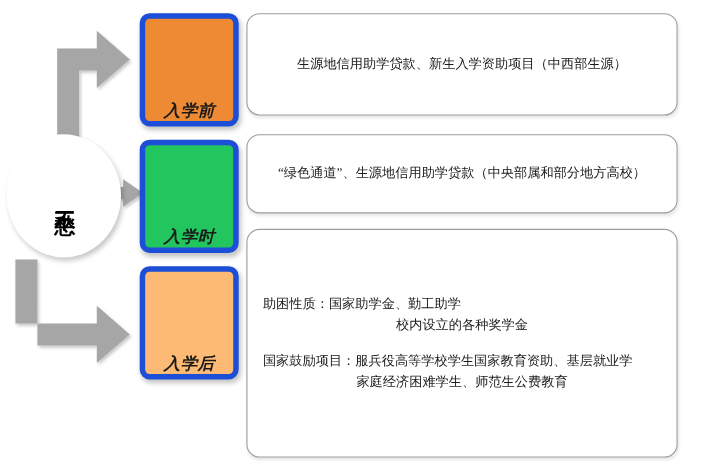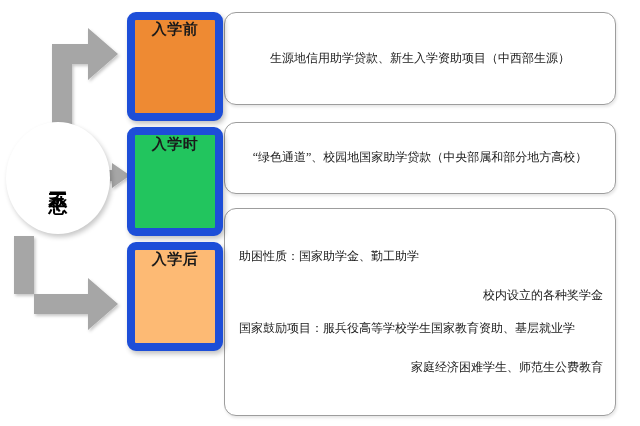--- a/index.html
+++ b/index.html
@@ -49,26 +49,27 @@
     font-family: "Liberation Serif", "DejaVu Serif", serif;
   }
 
   
   .stage-box {
     position: absolute;
     width: 80px;
     height: 93px;
     border-radius: 9px;
     display: flex;
-    align-items: flex-start;
+    align-items: flex-end;
     justify-content: center;
     box-shadow: 2px 3px 5px rgba(0,0,0,0.24);
-    border: 8px solid #1d4ed8;
+    border: 5px solid #1d4ed8;
     box-sizing: content-box;
     z-index: 3;
+    font-style: italic;
   }
   .stage-label {
     font-size: 15px;
     font-weight: bold;
     color: #1a1a1a;
     letter-spacing: 0.5px;
     font-family: "Liberation Serif", "DejaVu Serif", serif;
   }
 
   #stage-box-0 { left: 127px; top: 12px; }
@@ -97,21 +98,21 @@
   .panel-line {
     font-size: 12px;
     line-height: 1.62;
     color: #1a1a1a;
     padding: 0 12px;
     font-family: "Liberation Serif", "DejaVu Serif", serif;
     white-space: nowrap;
   }
   .panel-line.center { text-align: center; }
   .panel-line.left   { text-align: left; padding-left: 14px; }
-  .panel-line.indent { text-align: right; margin-top: 20px; }
+  .panel-line.indent { text-align: center; }
   .panel-line.gap-top { margin-top: 13px; }
 
   
   .arrow-svg {
     position: absolute;
     z-index: 1;
     overflow: visible;
   }
   #arrow-0 { left: 6px;  top: 18px;  }
   #arrow-1 { left: 96px; top: 163px; }
@@ -163,21 +164,21 @@
 
   <div class="stage-box" id="stage-box-2" style="background: #fdba74;">
     <span class="stage-label">入学后</span>
   </div>
 
   <div class="detail-panel" id="detail-panel-0">
     <div class="panel-line center">生源地信用助学贷款、新生入学资助项目（中西部生源）</div>
   </div>
 
   <div class="detail-panel" id="detail-panel-1">
-    <div class="panel-line center">“绿色通道”、校园地国家助学贷款（中央部属和部分地方高校）</div>
+    <div class="panel-line center">“绿色通道”、生源地信用助学贷款（中央部属和部分地方高校）</div>
   </div>
 
   <div class="detail-panel" id="detail-panel-2">
     <div class="panel-line left">助困性质：国家助学金、勤工助学</div>
     <div class="panel-line indent">校内设立的各种奖学金</div>
     <div class="panel-line left gap-top">国家鼓励项目：服兵役高等学校学生国家教育资助、基层就业学</div>
     <div class="panel-line indent">家庭经济困难学生、师范生公费教育</div>
   </div>
 
 </div>

